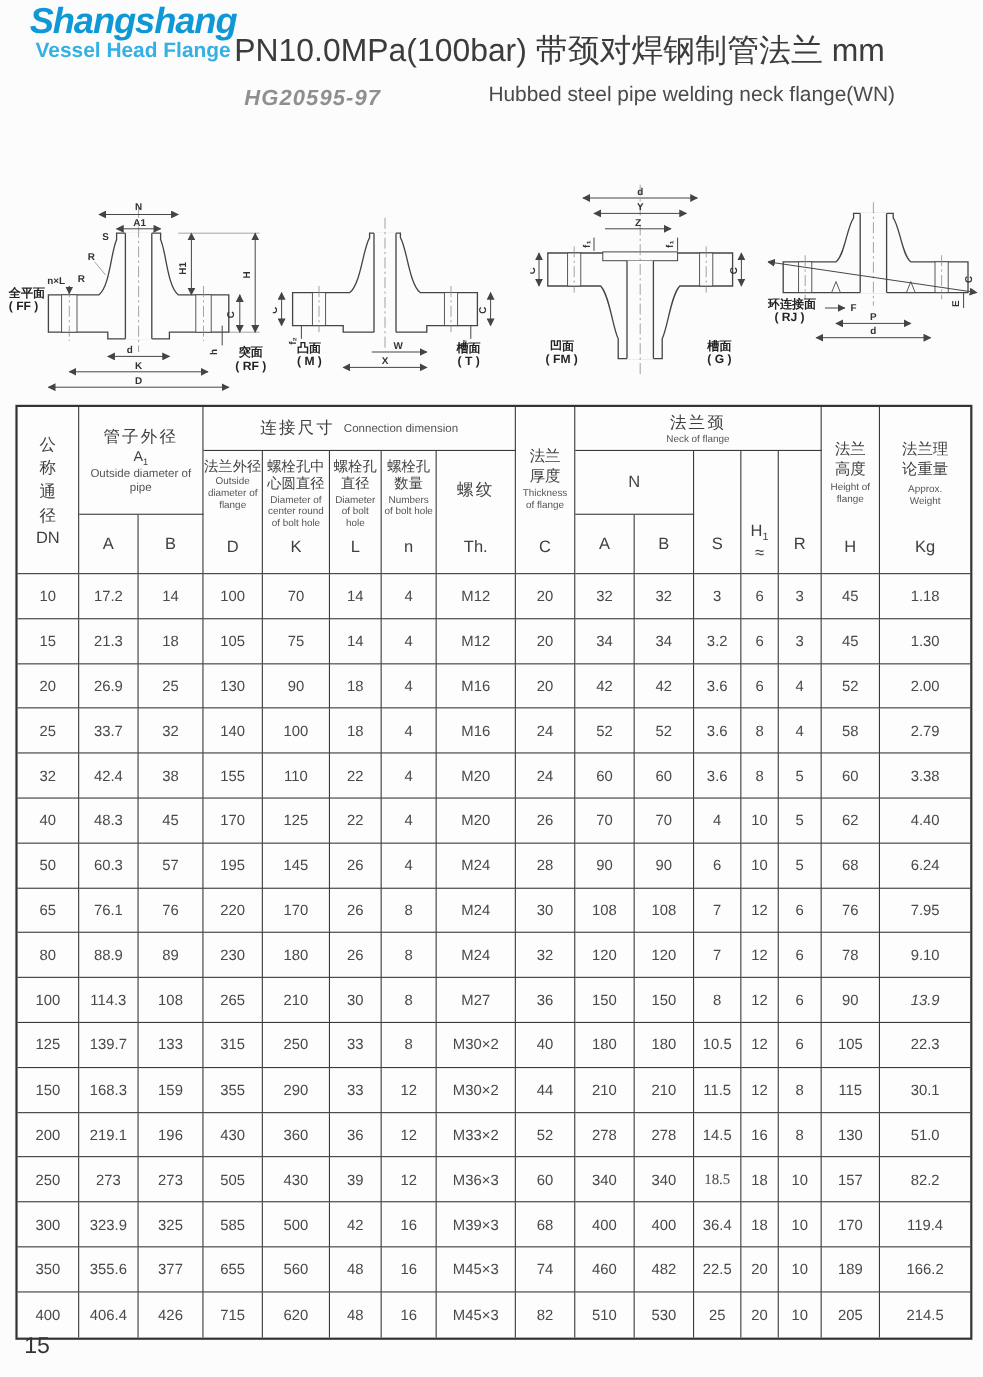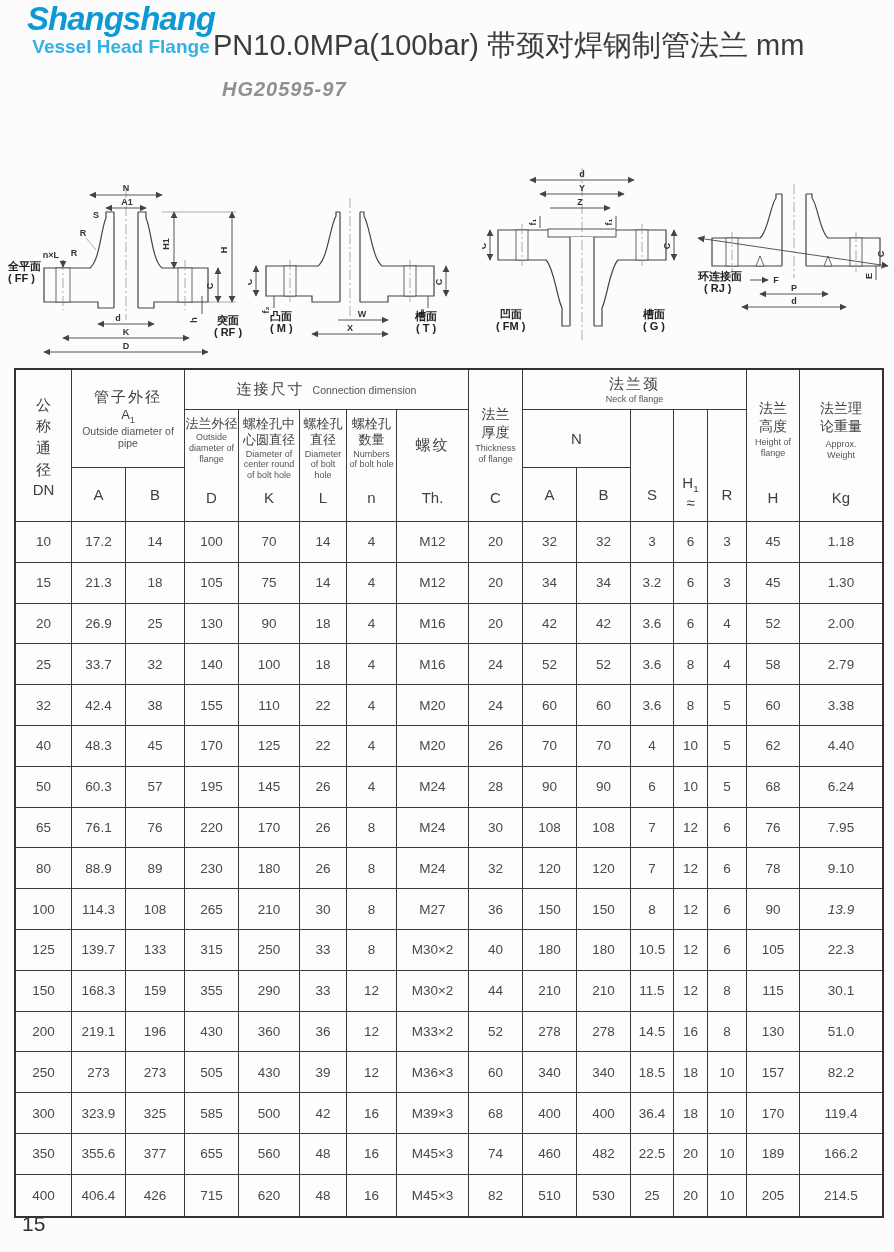--- a/index.html
+++ b/index.html
@@ -49,20 +49,21 @@
 <body>
 
 <div class="page">
 
   <div class="logo">
     <div class="logo-main">Shangshang</div>
     <div class="logo-sub">Vessel Head Flange</div>
   </div>
   <div class="title">PN10.0MPa(100bar) 带颈对焊钢制管法兰  mm</div>
   <div class="standard">HG20595-97</div>
+  <div class="subtitle">Hubbed steel pipe welding neck flange(WN)</div>
 
   <svg class="drawing" style="left:6px;top:148px;" width="240" height="214" viewBox="0 0 240 214">
     <defs>
       <pattern id="hp1" width="6" height="6" patternUnits="userSpaceOnUse" patternTransform="rotate(45)">
         <line x1="0" y1="0" x2="0" y2="6" stroke="#9a9a9a" stroke-width="1"></line>
       </pattern>
       <marker id="ar1" viewBox="0 0 10 10" refX="9" refY="5" markerWidth="8" markerHeight="8" orient="auto-start-reverse">
         <path d="M0,0L10,5L0,10z" fill="#444"></path>
       </marker>
     </defs>
@@ -521,21 +522,21 @@
       <div class="td bb" style="grid-area: 17 / 2;">273</div>
       <div class="td bb" style="grid-area: 17 / 3;">273</div>
       <div class="td bb" style="grid-area: 17 / 4;">505</div>
       <div class="td bb" style="grid-area: 17 / 5;">430</div>
       <div class="td bb" style="grid-area: 17 / 6;">39</div>
       <div class="td bb" style="grid-area: 17 / 7;">12</div>
       <div class="td bb" style="grid-area: 17 / 8;">M36×3</div>
       <div class="td bb" style="grid-area: 17 / 9;">60</div>
       <div class="td bb" style="grid-area: 17 / 10;">340</div>
       <div class="td bb" style="grid-area: 17 / 11;">340</div>
-      <div class="td bb" style="grid-area: 17 / 12;">18.5</div>
+      <div class="td bb" style="grid-area: 17 / 12; font-family: Liberation Serif, serif;">18.5</div>
       <div class="td bb" style="grid-area: 17 / 13;">18</div>
       <div class="td bb" style="grid-area: 17 / 14;">10</div>
       <div class="td bb" style="grid-area: 17 / 15;">157</div>
       <div class="td last-col bb" style="grid-area: 17 / 16;">82.2</div>
       <div class="td bb" style="grid-area: 18 / 1;">300</div>
       <div class="td bb" style="grid-area: 18 / 2;">323.9</div>
       <div class="td bb" style="grid-area: 18 / 3;">325</div>
       <div class="td bb" style="grid-area: 18 / 4;">585</div>
       <div class="td bb" style="grid-area: 18 / 5;">500</div>
       <div class="td bb" style="grid-area: 18 / 6;">42</div>

